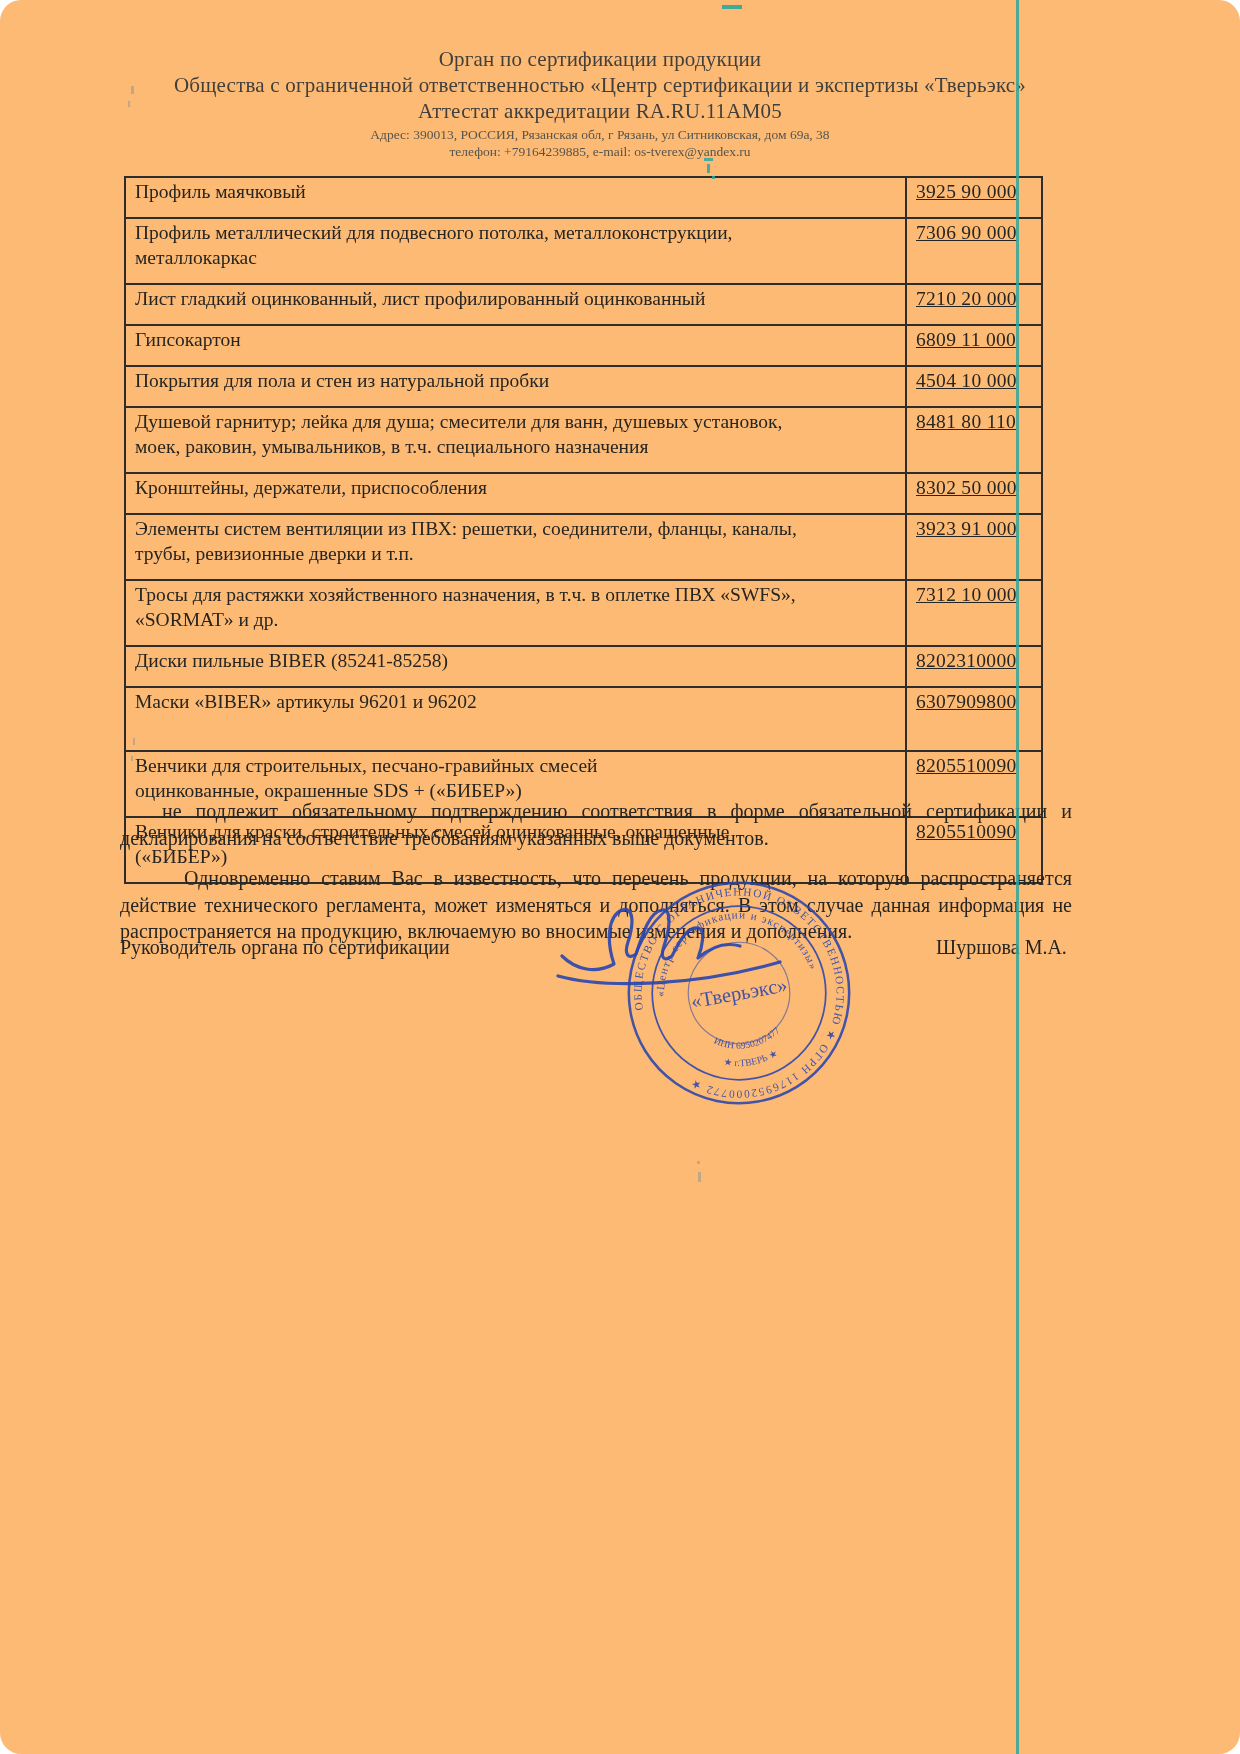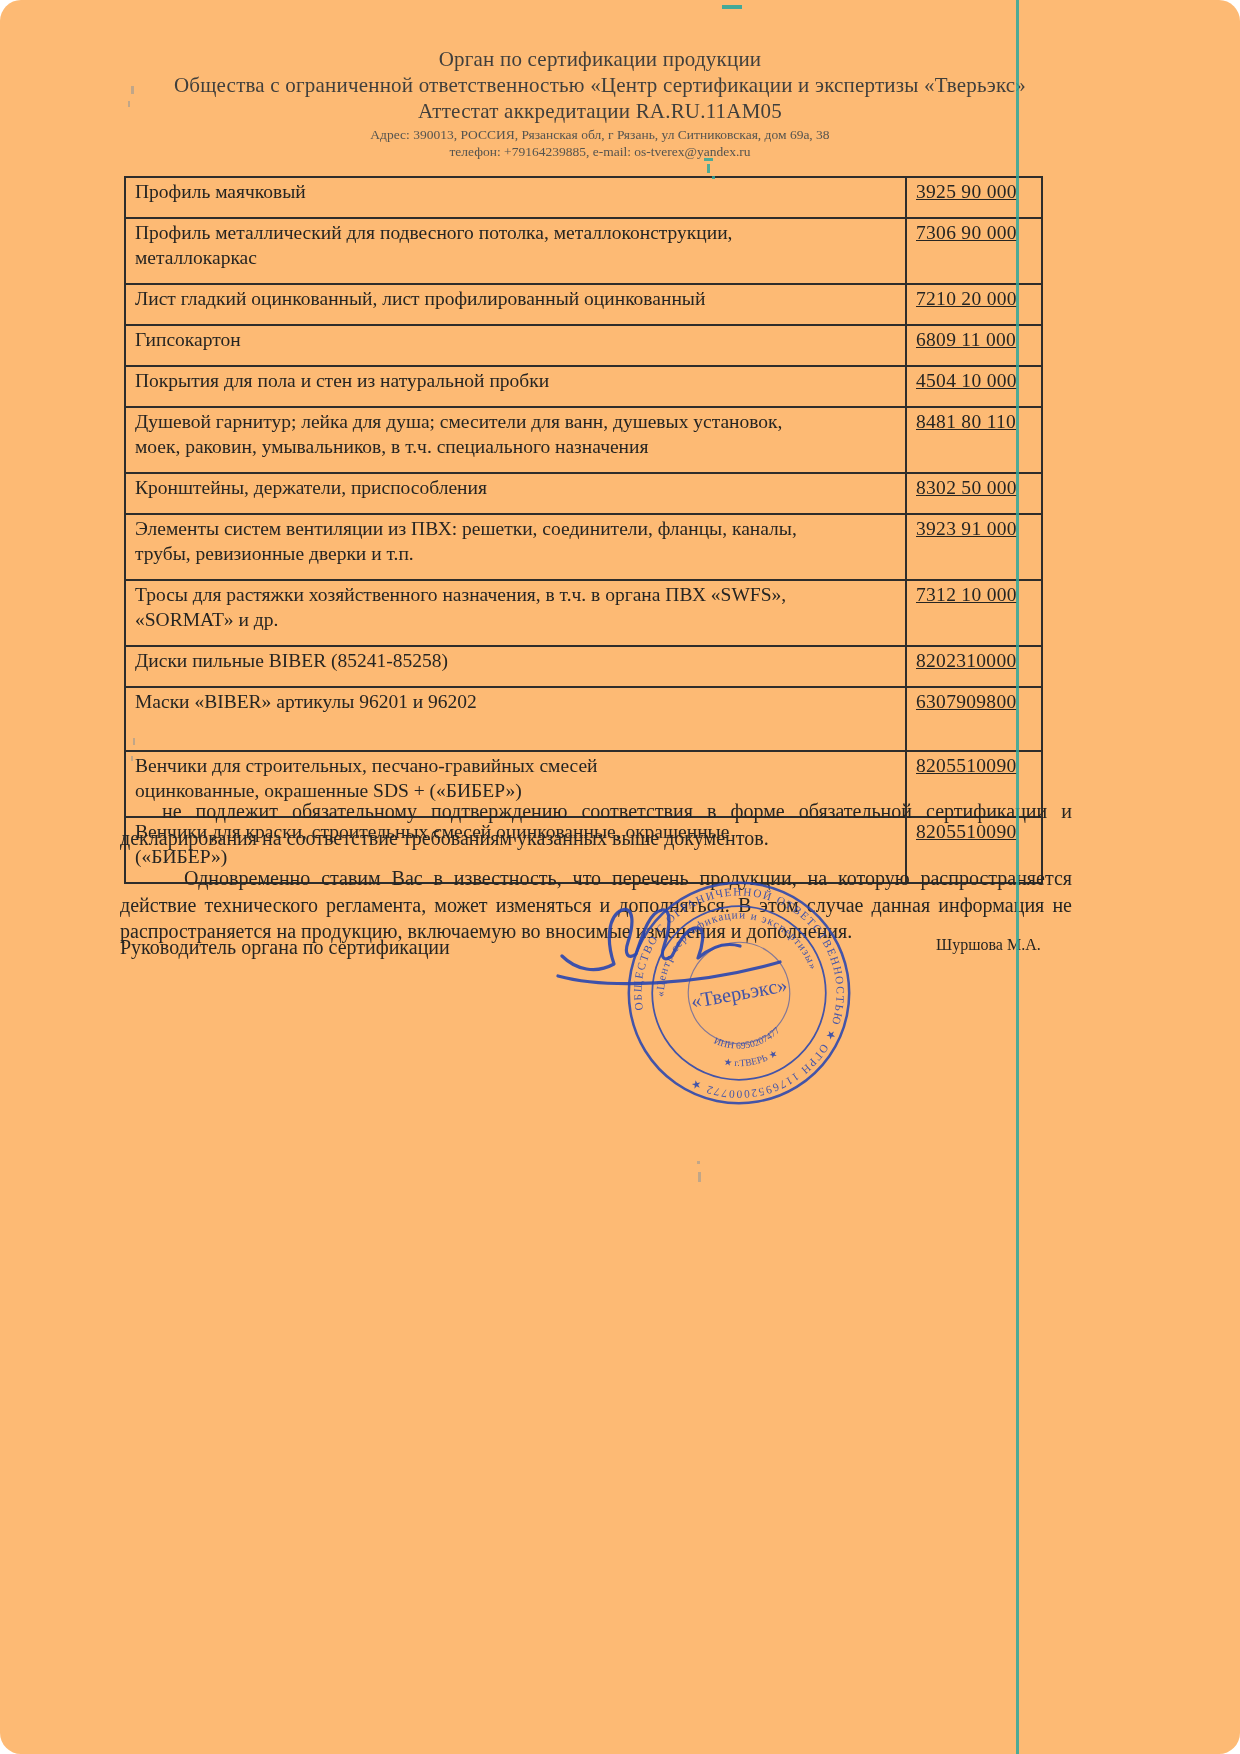--- a/index.html
+++ b/index.html
@@ -63,21 +63,21 @@
   
   .bodytext {
     position: absolute; left: 120px; top: 760px; width: 952px;
     font-size: 20px; line-height: 26.5px; color: #262522; text-align: justify;
   }
   .bodytext .p1 { text-indent: 42px; margin-top: 38px; }
   .bodytext .p2 { text-indent: 64px; margin-top: 14px; }
 
   
   .sig-role { position: absolute; left: 120px; top: 936px; font-size: 20px; color: #262522; }
-  .sig-name { position: absolute; left: 936px; top: 936px; font-size: 16px; color: #262522; }
+  .sig-name { position: absolute; left: 936px; top: 936px; font-size: 20px; color: #262522; }
 
   .signature-svg {
     position: absolute; left: 556px; top: 896px; width: 230px; height: 95px;
     z-index: 10;
   }
   .stamp-wrap {
     position: absolute; left: 622px; top: 876px; width: 234px; height: 234px;
     transform: rotate(-10deg); z-index: 12; opacity: .88;
   }
   .stamp-wrap svg { width: 100%; height: 100%; }
@@ -143,21 +143,21 @@
       <tr>
         <td class="cell-desc">Кронштейны, держатели, приспособления</td>
         <td class="cell-code">8302 50 000</td>
       </tr>
       <tr>
         <td class="cell-desc">Элементы систем вентиляции из ПВХ: решетки, соединители, фланцы, каналы,
 трубы, ревизионные дверки и т.п.</td>
         <td class="cell-code">3923 91 000</td>
       </tr>
       <tr>
-        <td class="cell-desc">Тросы для растяжки хозяйственного назначения,  в т.ч. в органа ПВХ  «SWFS»,
+        <td class="cell-desc">Тросы для растяжки хозяйственного назначения,  в т.ч. в оплетке ПВХ  «SWFS»,
 «SORMAT» и др.</td>
         <td class="cell-code">7312 10 000</td>
       </tr>
       <tr>
         <td class="cell-desc">Диски пильные BIBER (85241-85258)</td>
         <td class="cell-code">8202310000</td>
       </tr>
       <tr class="row-tall">
         <td class="cell-desc">Маски «BIBER» артикулы 96201 и 96202</td>
         <td class="cell-code">6307909800</td>

